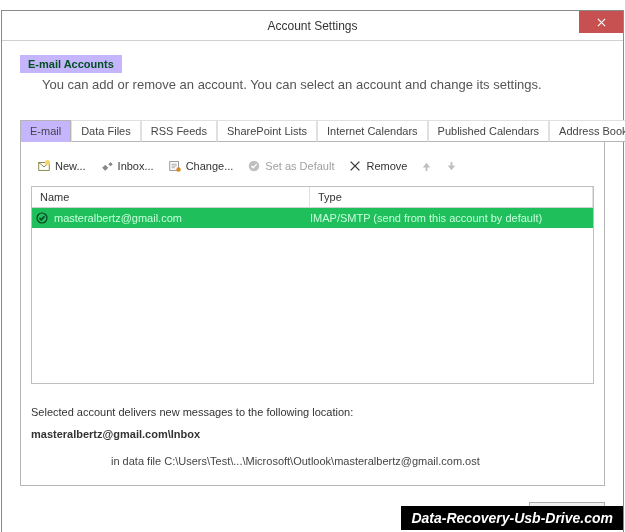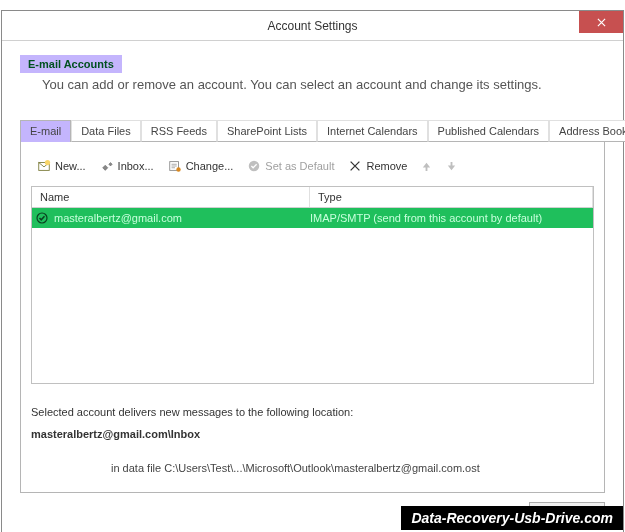--- a/index.html
+++ b/index.html
@@ -27,21 +27,21 @@
 .lh-name { width: 278px; }
 .lh-type { flex: 1; }
 .list-row { display: flex; align-items: center; background: #1fbf5c; color: #c7ffdc; height: 20px; }
 .lr-icon { width: 20px; display: flex; justify-content: center; }
 .lr-icon svg { width: 12px; height: 12px; }
 .lr-name { width: 258px; padding-left: 2px; font-size: 11px; }
 .lr-type { flex: 1; font-size: 11px; padding-right: 0; }
 .deliver { margin-top: 22px; font-size: 11px; color: #333; }
 .deliver-path { margin-top: 10px; }
 .deliver-path .bold { font-weight: bold; }
-.deliver-file { margin-left: 80px; margin-top: 22px; color: #444; }
+.deliver-file { margin-left: 80px; margin-top: 15px; color: #444; }
 .footer { position: absolute; bottom: 12px; right: 18px; }
 .close-bottom { width: 76px; height: 24px; border: 1px solid #acacac; background: #f0f0f0; cursor: pointer; font-size: 11px; }
 .watermark { position: absolute; right: 2px; bottom: 2px; background: #000; color: #fff; font-size: 14px; font-weight: bold; font-style: italic; padding: 4px 10px; font-family: Arial, sans-serif; text-align: center; }
 .arrow-btn svg { width: 11px; height: 11px; }
 </style>
 </head>
 <body>
 
 <div class="dialog">
   <div class="titlebar">

